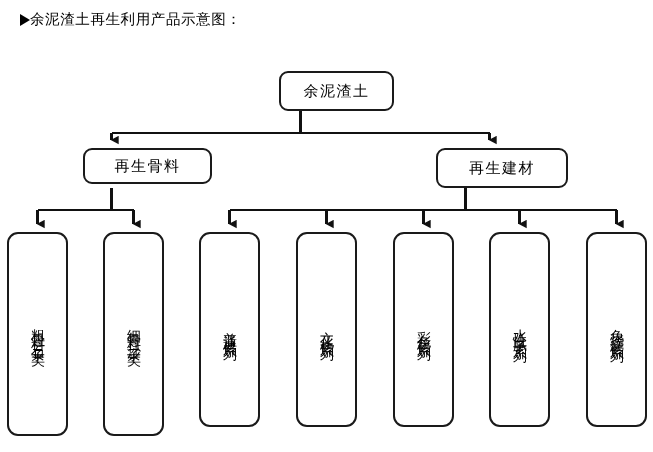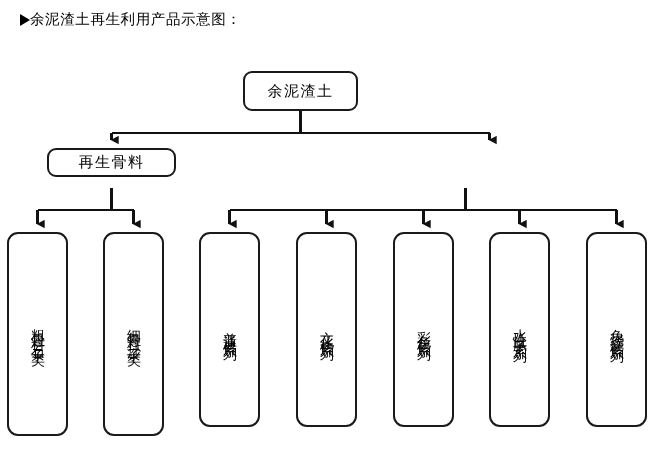--- a/index.html
+++ b/index.html
@@ -55,31 +55,32 @@
   .node {
     position: absolute;
     box-sizing: border-box;
     border: 2px solid #1a1a1a;
     background: #ffffff;
     border-radius: 9px;
     display: flex;
     align-items: center;
     justify-content: center;
     color: #000;
+    margin-left: 36px;
   }
   .node .label {
     font-size: 15px;
     letter-spacing: 1.5px;
     line-height: 1;
     white-space: nowrap;
   }
 
   
   .node-root  { left: 243px; top: 71px;  width: 115px; height: 40px; }
-  .node-l1-a  { left: 47px;  top: 148px; width: 129px; height: 29px; }
+  .node-l1-a  { left: 47px;  top: 148px; width: 129px; height: 36px; }
   .node-l1-b  { left: 400px; top: 148px; width: 132px; height: 40px; }
 
   
   .leaf {
     position: absolute;
     box-sizing: border-box;
     border: 2px solid #1a1a1a;
     background: #ffffff;
     border-radius: 11px;
     display: flex;
@@ -145,20 +146,23 @@
     </g>
   </svg>
 
   <div class="node node-root">
     <span class="label">余泥渣土</span>
   </div>
 
   <div class="node node-l1-a">
     <span class="label">再生骨料</span>
   </div>
+  <div class="node node-l1-b">
+    <span class="label">再生建材</span>
+  </div>
 
   <div class="leaf leaf-0">
     <span class="vtext">粗骨料（石子类）</span>
   </div>
   <div class="leaf leaf-1">
     <span class="vtext">细骨料（沙子类）</span>
   </div>
   <div class="leaf leaf-2">
     <span class="vtext">普通砖系列</span>
   </div>

